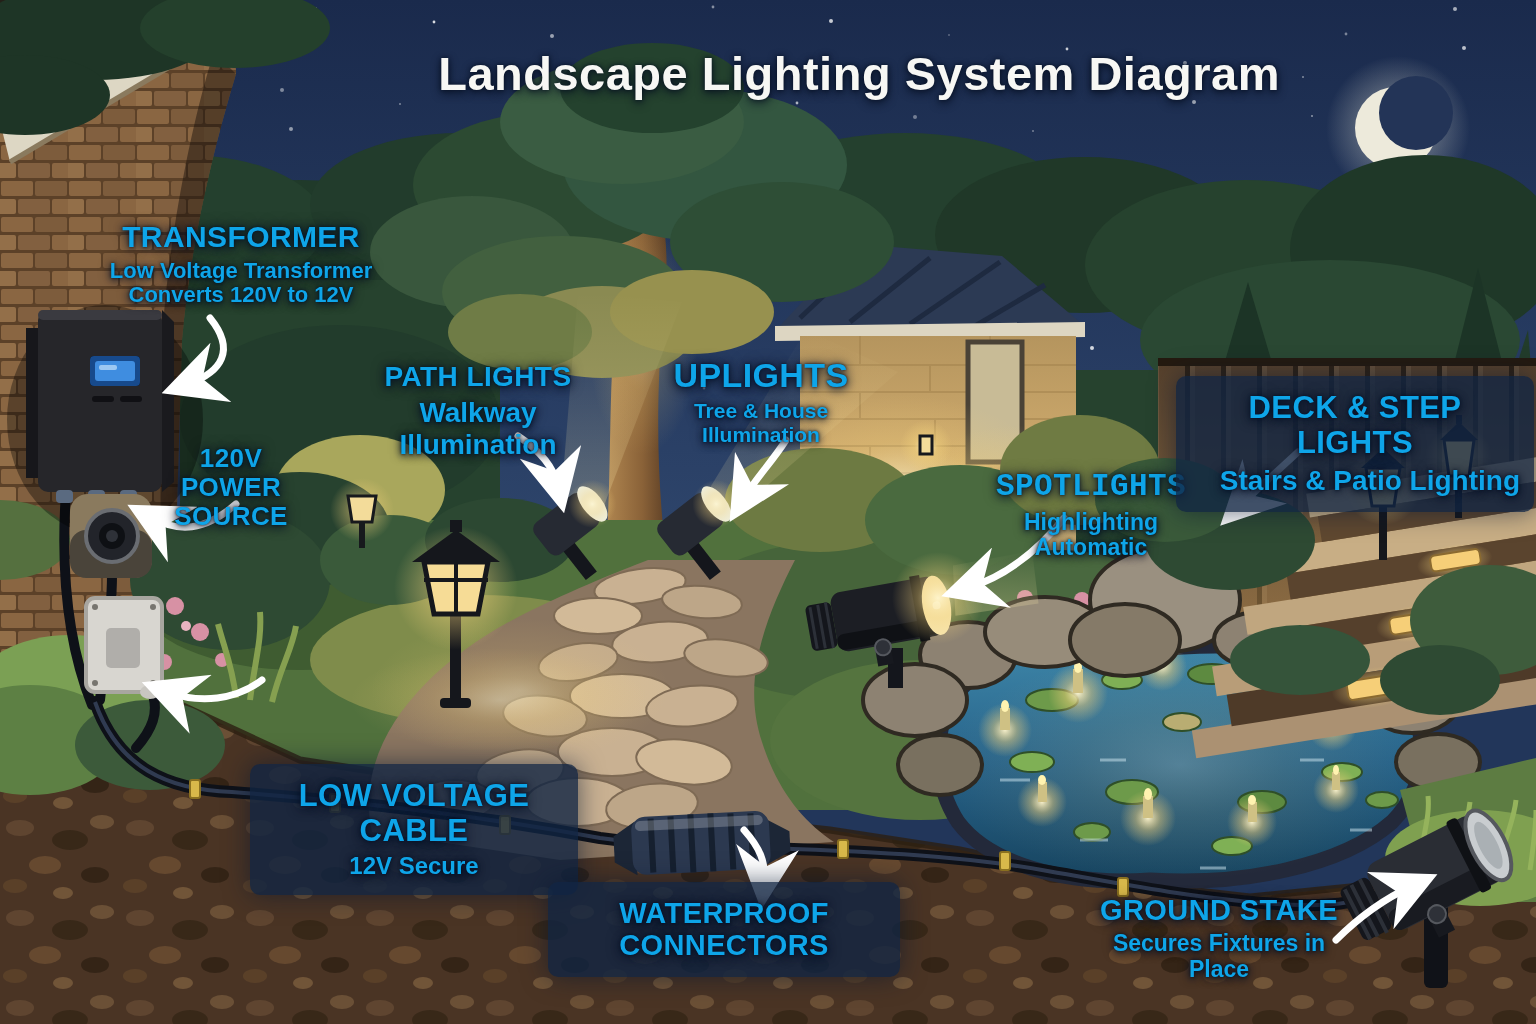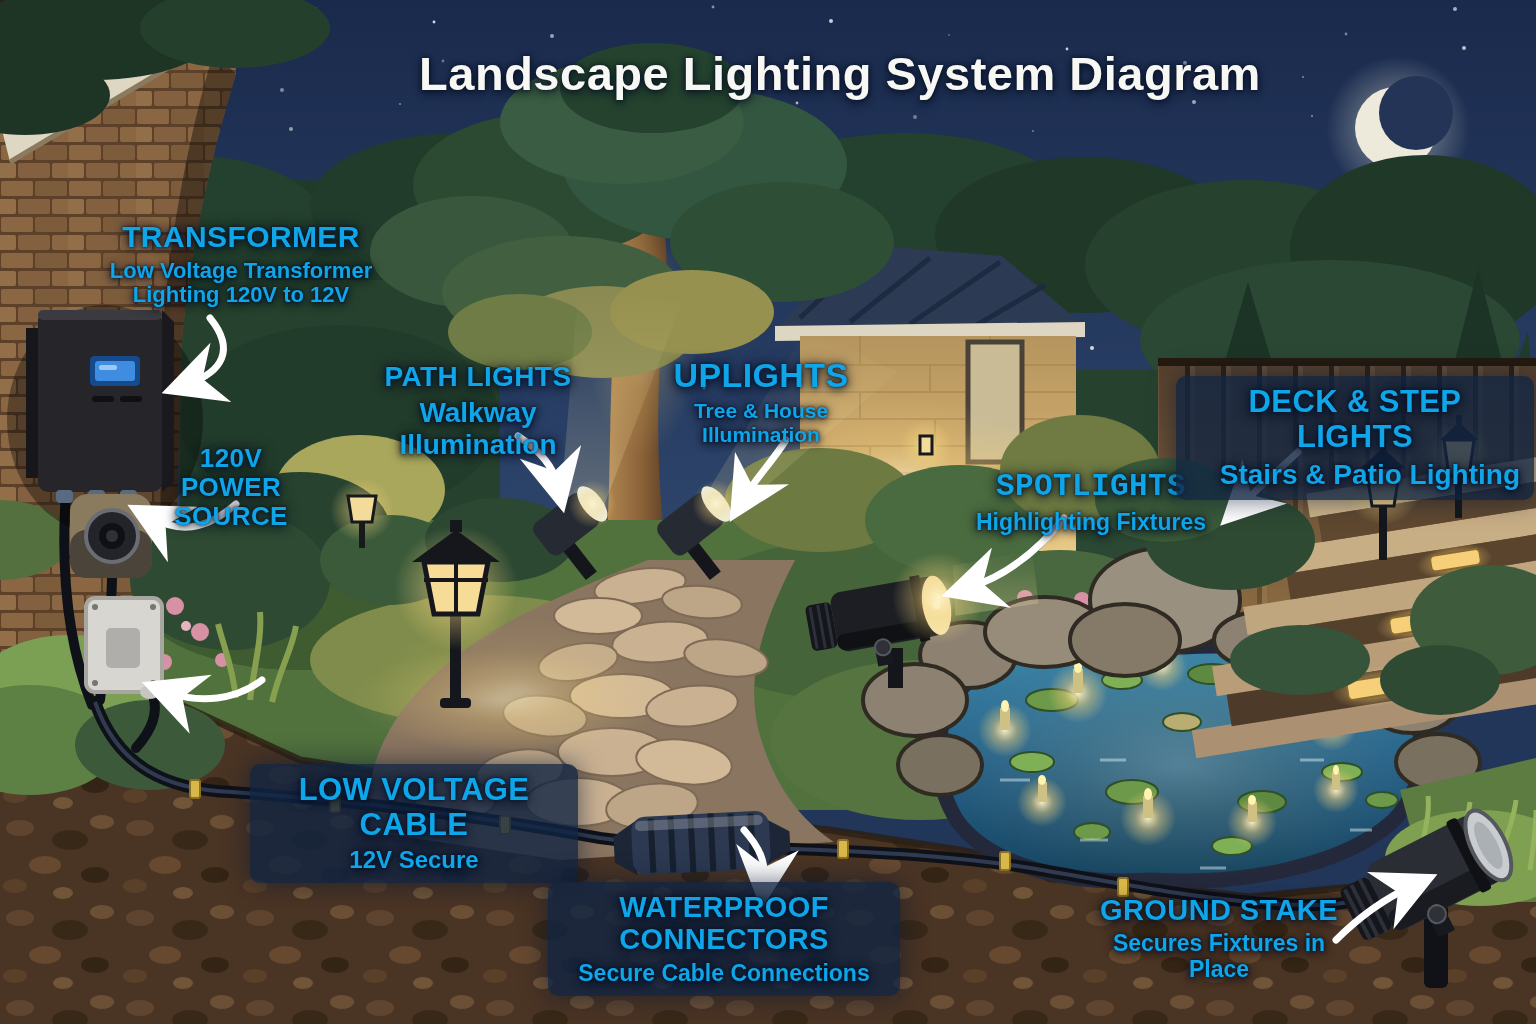--- a/index.html
+++ b/index.html
@@ -4,24 +4,24 @@
 <style>
   html,body{margin:0;padding:0;background:#0e1526;}
   .stage{position:relative;width:1536px;height:1024px;overflow:hidden;
          font-family:"Liberation Sans",sans-serif;background:#22365a;}
   .stage svg.scene{position:absolute;left:0;top:0;}
   .lbl{position:absolute;color:#0ea5e9;text-align:center;line-height:1.12;z-index:5;}
   .lbl .t{font-weight:800;letter-spacing:.4px;white-space:pre-line;
           text-shadow:0 2px 8px rgba(6,16,36,.95),0 0 3px rgba(6,16,36,.9),0 0 14px rgba(6,16,36,.7);}
   .lbl .d{font-weight:700;white-space:pre-line;margin-top:5px;
           text-shadow:0 2px 7px rgba(6,16,36,.95),0 0 3px rgba(6,16,36,.9),0 0 12px rgba(6,16,36,.7);}
-  .band{background:rgba(16,36,66,.80);border-radius:10px;padding:9px 14px;
+  .band{background:rgba(16,36,66,.80);border-radius:10px;padding:15px 14px;
         box-shadow:0 0 26px rgba(8,22,46,.6);}
   #title{left:400px;top:48px;width:880px;font-size:47px;font-weight:800;color:#f7f7f4;
-         text-align:center;letter-spacing:.5px;
+         text-align:right;letter-spacing:.5px;
          text-shadow:0 3px 10px rgba(6,14,32,.9),0 0 4px rgba(6,14,32,.85);}
   #lbl-transformer{left:85px;top:220px;width:312px;} #lbl-transformer .t{font-size:30px;} #lbl-transformer .d{font-size:22px;}
   #lbl-power{left:146px;top:444px;width:170px;} #lbl-power .t{font-size:26px;}
   #lbl-timer{left:126px;top:554px;width:244px;} #lbl-timer .t{font-size:26px;} #lbl-timer .d{font-size:22px;}
   #lbl-path{left:356px;top:361px;width:244px;} #lbl-path .t{font-size:28px;} #lbl-path .d{font-size:28px;}
   #lbl-uplights{left:636px;top:356px;width:250px;} #lbl-uplights .t{font-size:34px;} #lbl-uplights .d{font-size:21px;}
   #lbl-spot{left:966px;top:470px;width:250px;} #lbl-spot .t{font-size:31px;font-family:Liberation Mono, monospace;} #lbl-spot .d{font-size:23px;}
   #lbl-deck{left:1176px;top:376px;width:330px;} #lbl-deck .t{font-size:31px;} #lbl-deck .d{font-size:28px;text-align:right;}
   #lbl-lvc{left:250px;top:764px;width:300px;} #lbl-lvc .t{font-size:31px;} #lbl-lvc .d{font-size:24px;}
   #lbl-wp{left:548px;top:882px;width:324px;} #lbl-wp .t{font-size:29px;} #lbl-wp .d{font-size:23px;}
@@ -601,57 +601,56 @@
   <path d="M744,830 C760,848 766,862 764,882" marker-end="url(#ah)"></path>
   <path d="M1336,940 C1360,916 1386,898 1412,886" marker-end="url(#ah)"></path>
 </g>
 </svg>
 
 <div class="lbl" id="title">Landscape Lighting System Diagram</div>
 
 <div class="lbl" id="lbl-transformer">
   <div class="t">TRANSFORMER</div>
   <div class="d">Low Voltage Transformer
-Lighting 120V to 12V</div>
+Converts 120V to 12V</div>
 </div>
 
 <div class="lbl" id="lbl-power">
   <div class="t">120V POWER
 SOURCE</div>
 </div>
 
 
 <div class="lbl" id="lbl-path">
   <div class="t">PATH LIGHTS</div>
   <div class="d">Walkway Illumination</div>
 </div>
 
 <div class="lbl" id="lbl-uplights">
   <div class="t">UPLIGHTS</div>
   <div class="d">Tree &amp; House Illumination</div>
 </div>
 
 <div class="lbl" id="lbl-spot">
   <div class="t">SPOTLIGHTS</div>
-  <div class="d">Highlighting Fixtures</div>
+  <div class="d">Highlighting Automatic</div>
 </div>
 
 <div class="lbl band" id="lbl-deck">
   <div class="t">DECK &amp; STEP LIGHTS</div>
   <div class="d">Stairs &amp; Patio Lighting</div>
 </div>
 
 <div class="lbl band" id="lbl-lvc">
   <div class="t">LOW VOLTAGE CABLE</div>
   <div class="d">12V Secure</div>
 </div>
 
 <div class="lbl band" id="lbl-wp">
   <div class="t">WATERPROOF CONNECTORS</div>
-  <div class="d">Secure Cable Connections</div>
 </div>
 
 <div class="lbl" id="lbl-gs">
   <div class="t">GROUND STAKE</div>
   <div class="d">Secures Fixtures in Place</div>
 </div>
 
 </div>
 
 </body></html>

